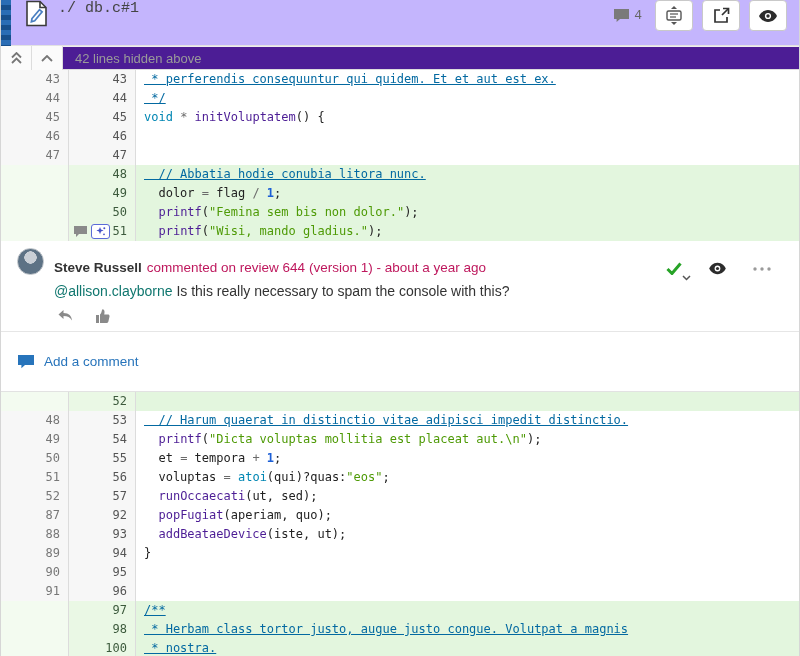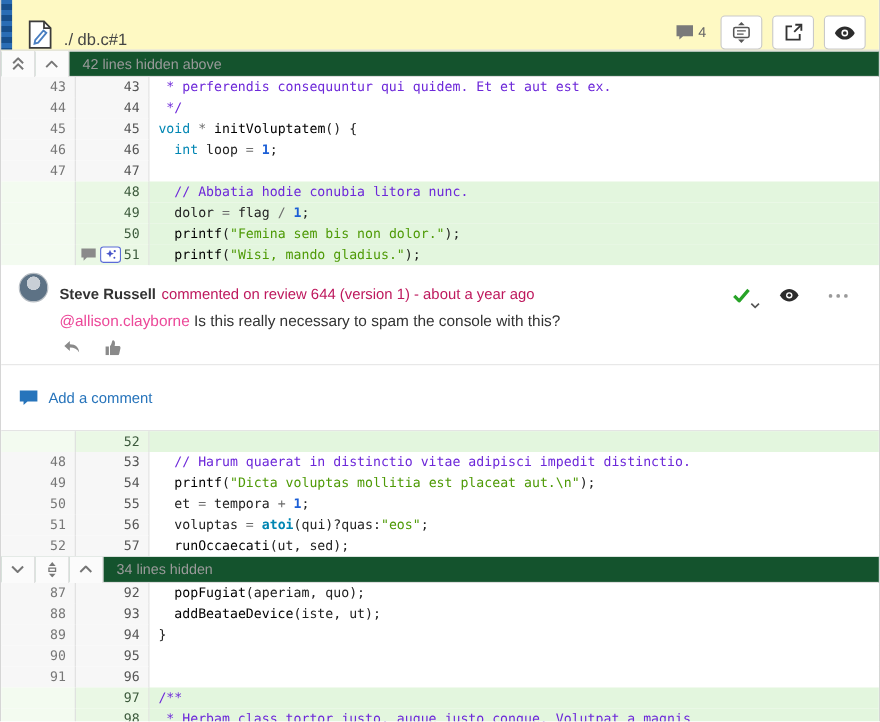--- a/index.html
+++ b/index.html
@@ -2,75 +2,75 @@
 <html><head>
 <meta charset="utf-8">
 <style>
   * { margin:0; padding:0; box-sizing:border-box; }
   html,body { width:800px; height:656px; overflow:hidden; background:#fff;
               font-family:"Liberation Sans", sans-serif; }
   .diffbox { width:800px; height:656px; border-left:1px solid #d6d6d6; border-right:1px solid #d6d6d6;
              overflow:hidden; background:#fff; position:relative; }
 
   
-  .hdr { height:46px; display:flex; align-items:flex-end; border-bottom:1px solid #e2e2e2;
-         position:relative; background:#fef9c3; }
+  .hdr { height:46px; display:flex; align-items:flex-start; border-bottom:1px solid #e2e2e2;
+         position:relative; background:#c4b5fd;font-family:Liberation Mono, monospace; }
   .ribbon { width:10px; height:46px; flex:0 0 10px;
             background:repeating-linear-gradient(180deg,#2a6db5 0 5px,#174f8c 5px 10px); }
   .file-ic { margin-left:14px; display:flex; align-items:center; }
   .fname { margin-left:10px; font-size:15px; color:#444; }
   .hdr-right { margin-left:auto; display:flex; align-items:center; gap:9px; padding-right:12px; }
   .cmt-count { display:flex; align-items:center; gap:4px; color:#666; font-size:13px; margin-right:4px; }
   .hbtn { width:38px; height:31px; border:1px solid #c9c9c9; border-radius:4px; background:#fff;
           display:flex; align-items:center; justify-content:center; color:#333; cursor:pointer; }
 
   
-  .bar { height:24px; background:#14532d; border-bottom:1px solid #ddd; display:flex; align-items:center; }
+  .bar { height:24px; background:#4c1d95; border-bottom:1px solid #ddd; display:flex; align-items:center; }
   .bar.top { border-top:1px solid #eee; }
   .bar-cell { width:31px; height:24px; display:flex; align-items:center; justify-content:center;
               border-right:1px solid #ddd; color:#777; cursor:pointer; background:#fbfbfb; }
   .bar-label { color:#9a9a9a; font-size:13px; padding-left:12px; }
 
   
   .chunk { width:100%; }
   .row { display:flex; height:19px; line-height:19px; font-family:"DejaVu Sans Mono", monospace;
          font-size:12px; }
   .g1 { flex:0 0 68px; text-align:right; padding-right:8px; color:#777; background:#f7f7f7;
         border-right:1px solid #dcdcdc; font-size:12px; }
   .g2 { flex:0 0 67px; display:flex; align-items:center; justify-content:flex-end; gap:3px;
         padding-right:8px; color:#555; background:#f7f7f7; border-right:1px solid #dcdcdc; font-size:12px; }
   .code { flex:1 1 auto; padding-left:8px; white-space:pre; color:#222; background:#fff; overflow:hidden; }
   .row.insert .g1 { background:#f3fbف0; background:#f3fbf0; color:#9bb59a; }
   .row.insert .g2 { background:#eaf8e5; color:#3c5a3c; }
   .row.insert .code { background:#e3f6de; }
-  .tok-c  { color:#6d28d9; }
+  .tok-c  { color:#0369a1;text-decoration:underline; }
   .tok-kw { color:#0086b3; }
-  .tok-fn { color:#000000; }
+  .tok-fn { color:#4c1d95; }
   .tok-str{ color:#4e9a06; }
   .tok-num{ color:#1c5fd6; font-weight:bold; }
-  .tok-bi { color:#0086b3; font-weight:bold; }
+  .tok-bi { color:#0086b3; font-weight:normal; }
   .tok-op { color:#6b6b6b; }
   .tok-pl { color:#222; }
   .gut-ic { display:inline-flex; align-items:center; }
   .ai-box { width:19px; height:15px; border:1px solid #5a6bd8; border-radius:3px; background:#fff;
             display:inline-flex; align-items:center; justify-content:center; color:#4653c9; }
 
   
   .comment-sec { background:#fff; border-bottom:1px solid #e2e2e2; }
   .c-head { display:flex; align-items:flex-end; padding:7px 14px 2px 16px; }
   .avatar { width:27px; height:27px; border-radius:50%;
             background:radial-gradient(circle at 50% 34%, #c9cfd6 0 29%, #5d7285 31% 100%);
             border:1px solid #b8bec4; flex:0 0 27px; }
   .c-author { font-weight:bold; color:#333; font-size:13.5px; margin-left:10px; }
   .c-meta { color:#be185d; font-size:13.5px; margin-left:5px; }
   .c-head-icons { margin-left:auto; display:flex; align-items:center; gap:26px; padding-right:14px; }
   .chk-wrap { position:relative; display:flex; }
   .chk-car { position:absolute; right:-9px; bottom:-6px; color:#555; }
   .c-body { padding:6px 16px 4px 53px; font-size:14px; color:#333; }
-  .mention { color:#ec4899; text-decoration:none;text-align:center; }
+  .mention { color:#0f766e; text-decoration:none;text-align:center; }
   .c-actions { padding:6px 16px 8px 56px; display:flex; gap:22px; color:#8a8a8a; }
   .add-cmt { border-top:1px solid #e6e6e6; padding:22px 16px; display:flex; align-items:center; gap:9px; }
   .add-cmt a { color:#2774bb; font-size:13.5px; text-decoration:none; }
   .icon { display:inline-flex; }
 </style>
 </head>
 <body>
 
 <div class="diffbox">
 
@@ -163,21 +163,20 @@
         <div class="g2">
           <span>45</span>
         </div>
         <div class="code"><span class="tok-kw">void</span><span class="tok-pl"> </span><span class="tok-op">*</span><span class="tok-pl"> </span><span class="tok-fn">initVoluptatem</span><span class="tok-pl">() {</span></div>
       </div>
       <div class="row equal">
         <div class="g1">46</div>
         <div class="g2">
           <span>46</span>
         </div>
-        <div class="code"><span class="tok-pl">  </span><span class="tok-kw">int</span><span class="tok-pl"> loop </span><span class="tok-op">=</span><span class="tok-pl"> </span><span class="tok-num">1</span><span class="tok-pl">;</span></div>
       </div>
       <div class="row equal">
         <div class="g1">47</div>
         <div class="g2">
           <span>47</span>
         </div>
         <div class="code"></div>
       </div>
       <div class="row insert">
         <div class="g1"></div>
@@ -318,46 +317,20 @@
       </div>
       <div class="row equal">
         <div class="g1">52</div>
         <div class="g2">
           <span>57</span>
         </div>
         <div class="code"><span class="tok-pl">  </span><span class="tok-fn">runOccaecati</span><span class="tok-pl">(ut, sed);</span></div>
       </div>
     </div>
 
-  <div class="bar">
-    <div class="bar-cell">
-      <span class="icon">
-        <svg width="12" height="7" viewBox="0 0 12 7">
-            <path d="M1 1l5 5 5-5" fill="none" stroke="#777" stroke-width="1.8"></path>
-          </svg>
-      </span>
-    </div>
-    <div class="bar-cell">
-      <span class="icon">
-        <svg width="11" height="14" viewBox="0 0 11 14">
-            <path d="M5.5 0l3 3.5h-6z" fill="#777"></path>
-            <path d="M5.5 14l-3-3.5h6z" fill="#777"></path>
-            <path d="M2.5 5.5h6v3h-6z" fill="none" stroke="#777" stroke-width="1.2"></path>
-          </svg>
-      </span>
-    </div>
-    <div class="bar-cell">
-      <span class="icon">
-        <svg width="12" height="7" viewBox="0 0 12 7">
-            <path d="M1 6 6 1l5 5" fill="none" stroke="#777" stroke-width="1.8"></path>
-          </svg>
-      </span>
-    </div>
-    <span class="bar-label">34 lines hidden</span>
-  </div>
 
   <div class="chunk">
       <div class="row equal">
         <div class="g1">87</div>
         <div class="g2">
           <span>92</span>
         </div>
         <div class="code"><span class="tok-pl">  </span><span class="tok-fn">popFugiat</span><span class="tok-pl">(aperiam, quo);</span></div>
       </div>
       <div class="row equal">

